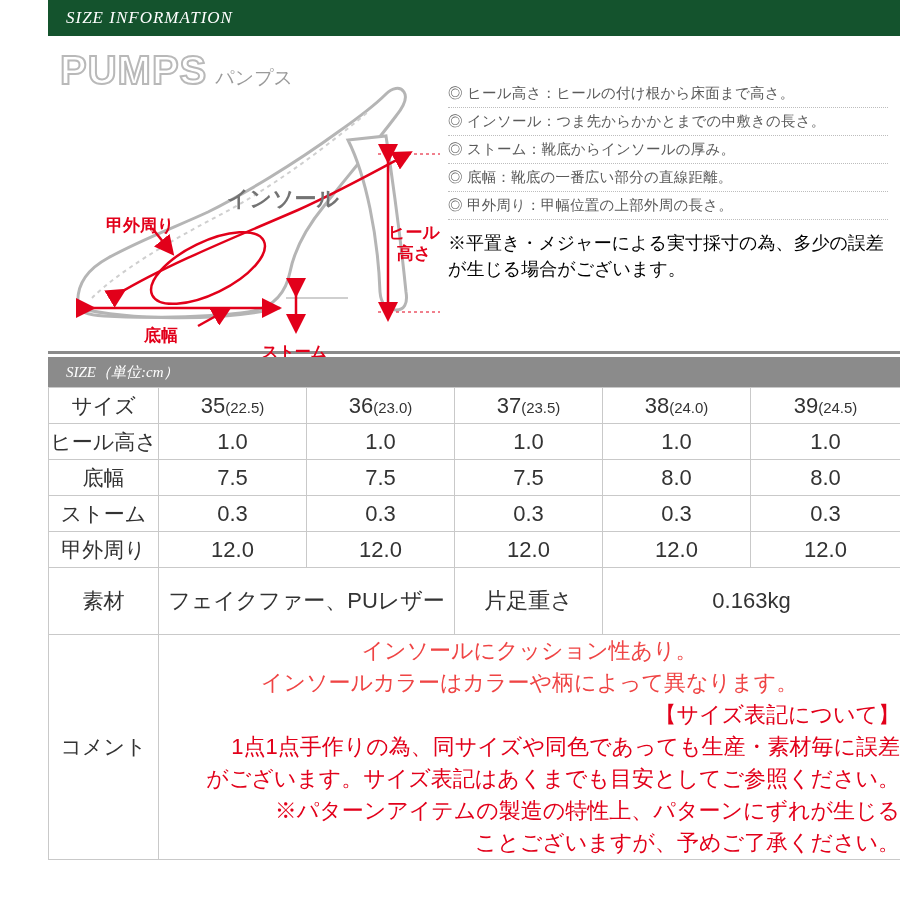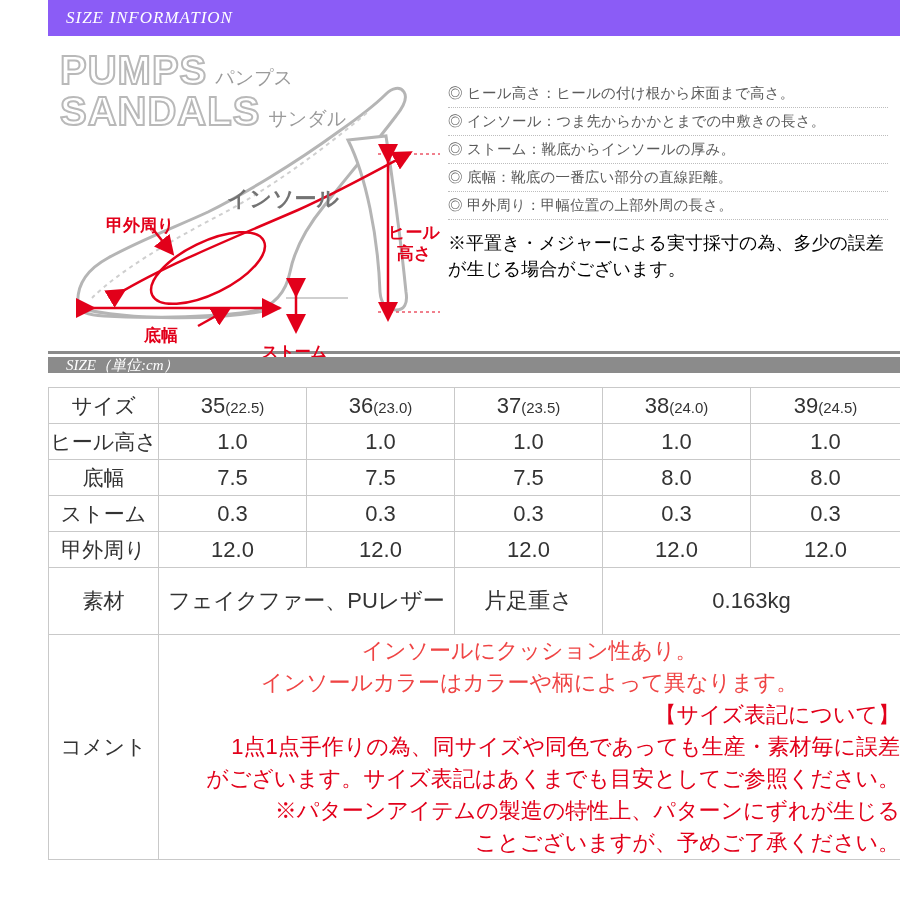--- a/index.html
+++ b/index.html
@@ -21,21 +21,21 @@
     box-sizing: border-box;
   }
 
   
   .header-bar {
     position: absolute;
     left: 48px;
     top: 0px;
     width: 852px;
     height: 36px;
-    background: #8b5cf6;
+    background: #14532d;
     color: #ffffff;
     display: flex;
     align-items: center;
     padding-left: 18px;
     box-sizing: border-box;
   }
   .header-bar .title {
     font-style: italic;
     font-size: 17px;
     letter-spacing: 1px;
@@ -102,21 +102,21 @@
     font-size: 18px;
     line-height: 1.45;
   }
 
   
   .size-bar {
     position: absolute;
     left: 48px;
     top: 357px;
     width: 852px;
-    height: 16px;
+    height: 30px;
     background: #8b8b8b;
     color: #ffffff;
     display: flex;
     align-items: center;
     padding-left: 18px;
     box-sizing: border-box;
     font-style: italic;
     font-family: "Liberation Serif", serif;
     font-size: 15px;
   }
@@ -186,23 +186,20 @@
 
   <div class="header-bar">
     <span class="title">SIZE INFORMATION</span>
   </div>
 
   <div class="diagram">
 
     <div class="brand">
       <div class="brand-row">
         <span class="big">PUMPS</span><span class="kana">パンプス</span>
-      </div>
-      <div class="brand-row">
-        <span class="big">SANDALS</span><span class="kana">サンダル</span>
       </div>
     </div>
 
     <svg class="shoe-svg" width="420" height="318" viewBox="0 0 420 318">
 
       <path d="M30 270 C28 250 38 234 60 222 C92 204 130 190 160 176
                C196 158 246 128 290 96 C310 82 328 68 338 58
                C344 52 352 50 356 56 C360 62 356 70 348 80
                C330 104 300 140 276 170
                C258 192 246 216 242 236

